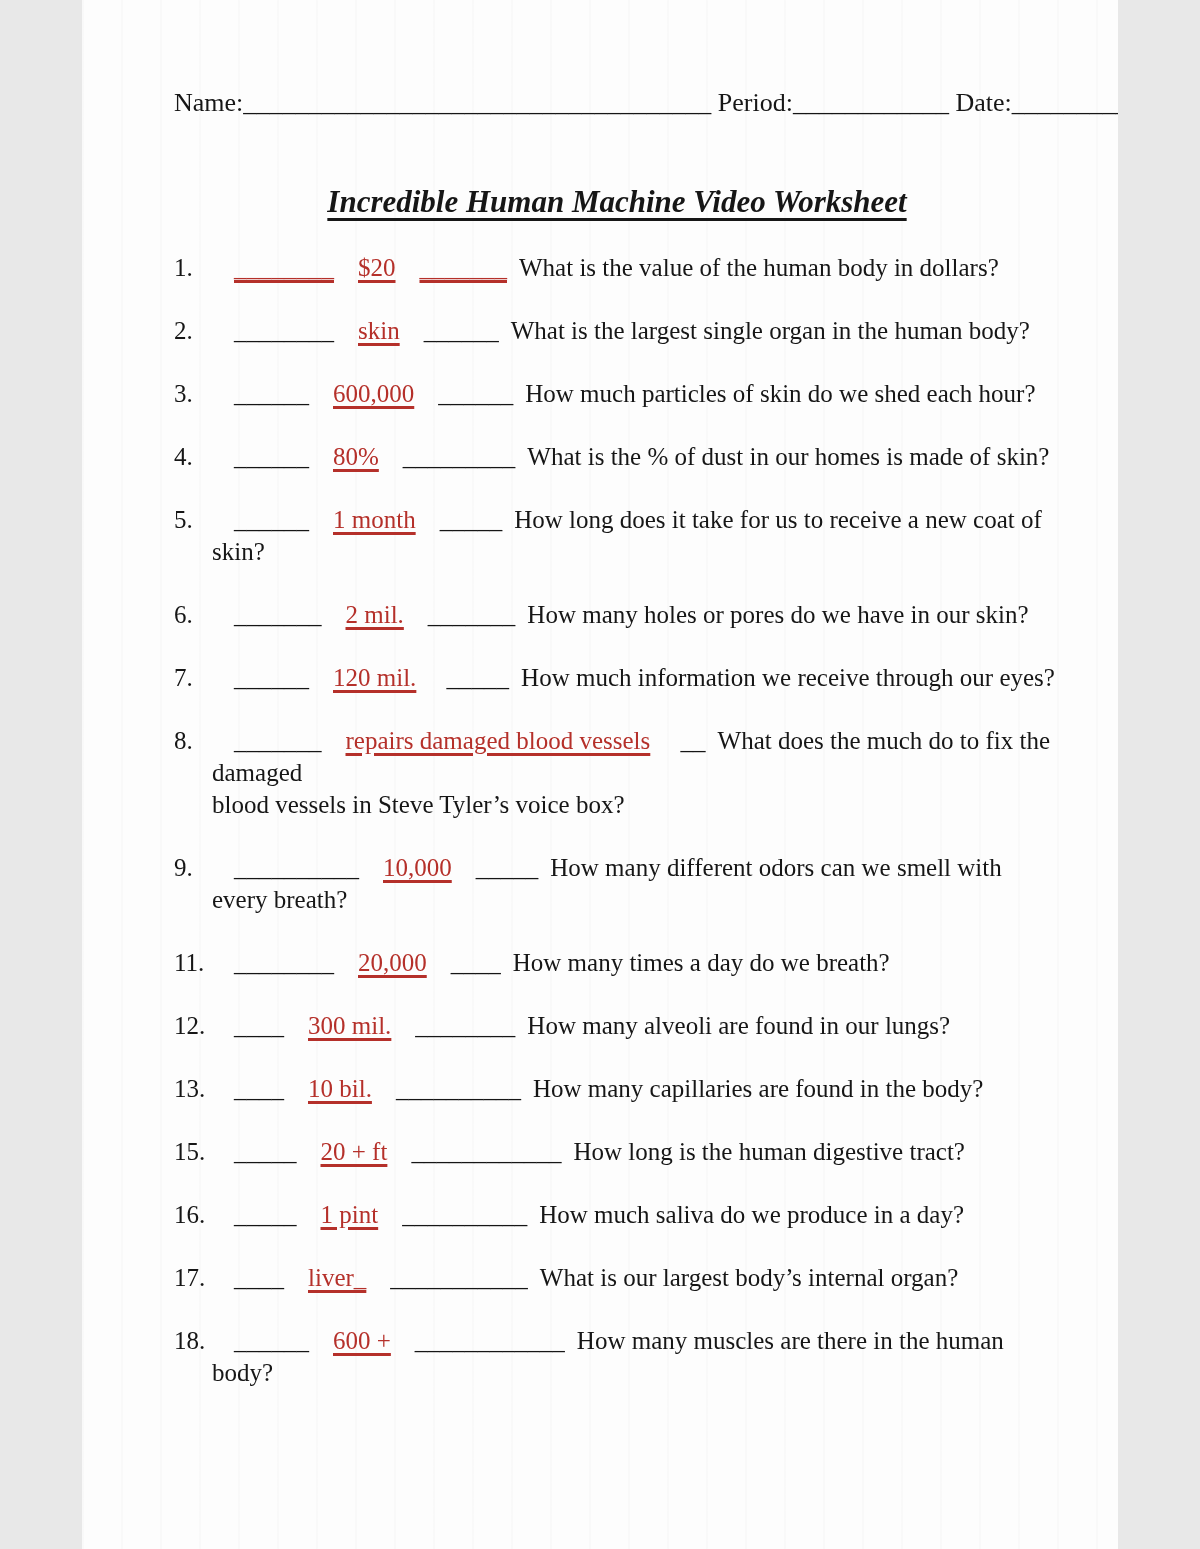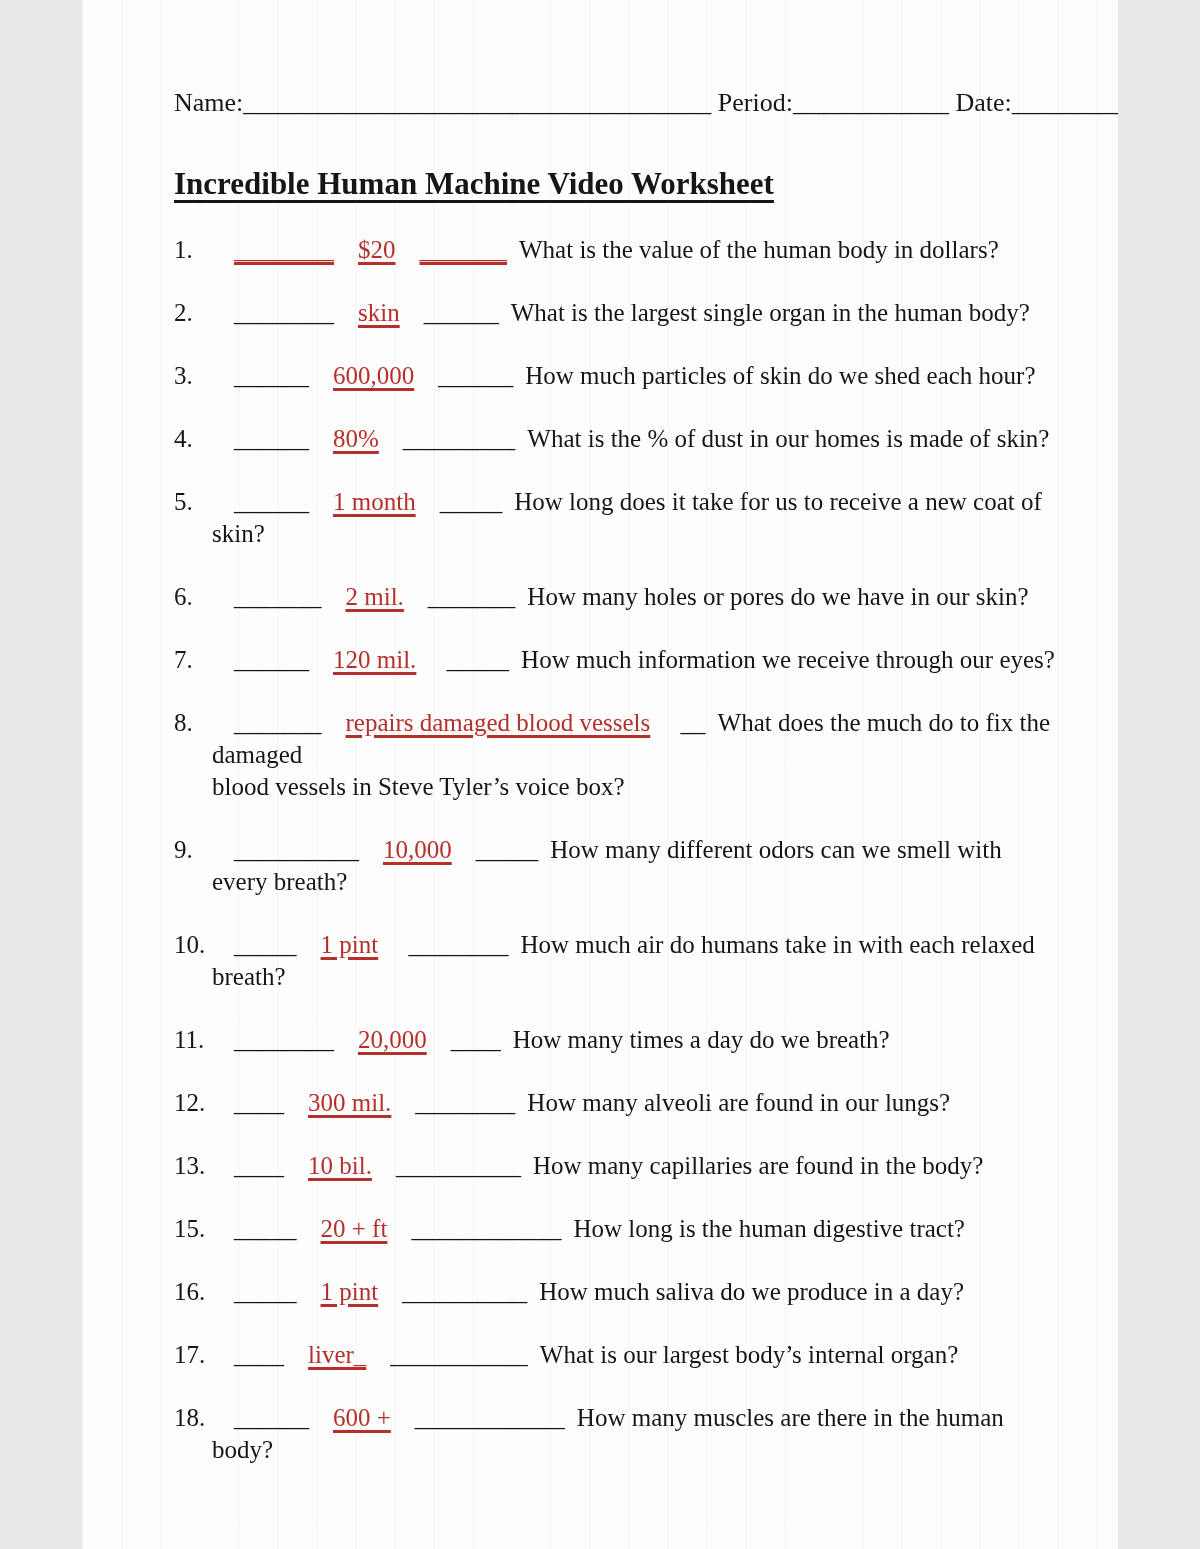--- a/index.html
+++ b/index.html
@@ -12,21 +12,21 @@
     padding:86px 58px 0 92px;
     background:#fdfdfd;
     background-image:repeating-linear-gradient(90deg, rgba(0,0,0,0.015) 0 2px, transparent 2px 39px);
     color:var(--ink);
     font-family:"Liberation Serif","DejaVu Serif",serif;
     font-size:25px; line-height:32px;
     overflow:hidden;
   }
   .header { font-size:26px; line-height:34px; white-space:pre; }
   .blankline { letter-spacing:0; }
-  .title-wrap { margin-top:44px; text-align:left; }
+  .title-wrap { margin-top:62px; text-align:center;font-style:italic; }
   .title {
     font-size:31px; font-weight:bold; line-height:40px;
     text-decoration:underline; text-decoration-thickness:3px; text-underline-offset:6px;
   }
   .directions { margin-top:44px; padding-left:5px; font-size:25.5px; white-space:pre; }
   .questions { margin-top:30px; }
   .q-row { display:flex; align-items:baseline; margin-bottom:31px; }
   .q-num { flex:none; width:38px; }
   .q-content { flex:1; min-width:0; }
   .blank { white-space:pre;margin-left:22px; }
@@ -95,24 +95,20 @@
   <div class="q-row">
     <span class="q-num">8.</span>
     <span class="q-content"><span class="blank pre">_______</span><span class="blank answer">repairs damaged blood vessels</span><span class="blank post"> __</span><span class="q-text">What does the much do to fix the damaged</span><span class="q-text2">blood vessels in Steve Tyler’s voice box?</span></span>
   </div>
 
   <div class="q-row">
     <span class="q-num">9.</span>
     <span class="q-content"><span class="blank pre">__________</span><span class="blank answer">10,000</span><span class="blank post">_____</span><span class="q-text">How many different odors can we smell with every breath?</span></span>
   </div>
 
-  <div class="q-row">
-    <span class="q-num">10.</span>
-    <span class="q-content"><span class="blank pre">_____</span><span class="blank answer">1 pint</span><span class="blank post"> ________</span><span class="q-text">How much air do humans take in with each relaxed breath?</span></span>
-  </div>
 
   <div class="q-row">
     <span class="q-num">11.</span>
     <span class="q-content"><span class="blank pre">________</span><span class="blank answer">20,000</span><span class="blank post">____</span><span class="q-text">How many times a day do we breath?</span></span>
   </div>
 
   <div class="q-row">
     <span class="q-num">12.</span>
     <span class="q-content"><span class="blank pre">____</span><span class="blank answer">300 mil.</span><span class="blank post">________</span><span class="q-text">How many alveoli are found in our lungs?</span></span>
   </div>

